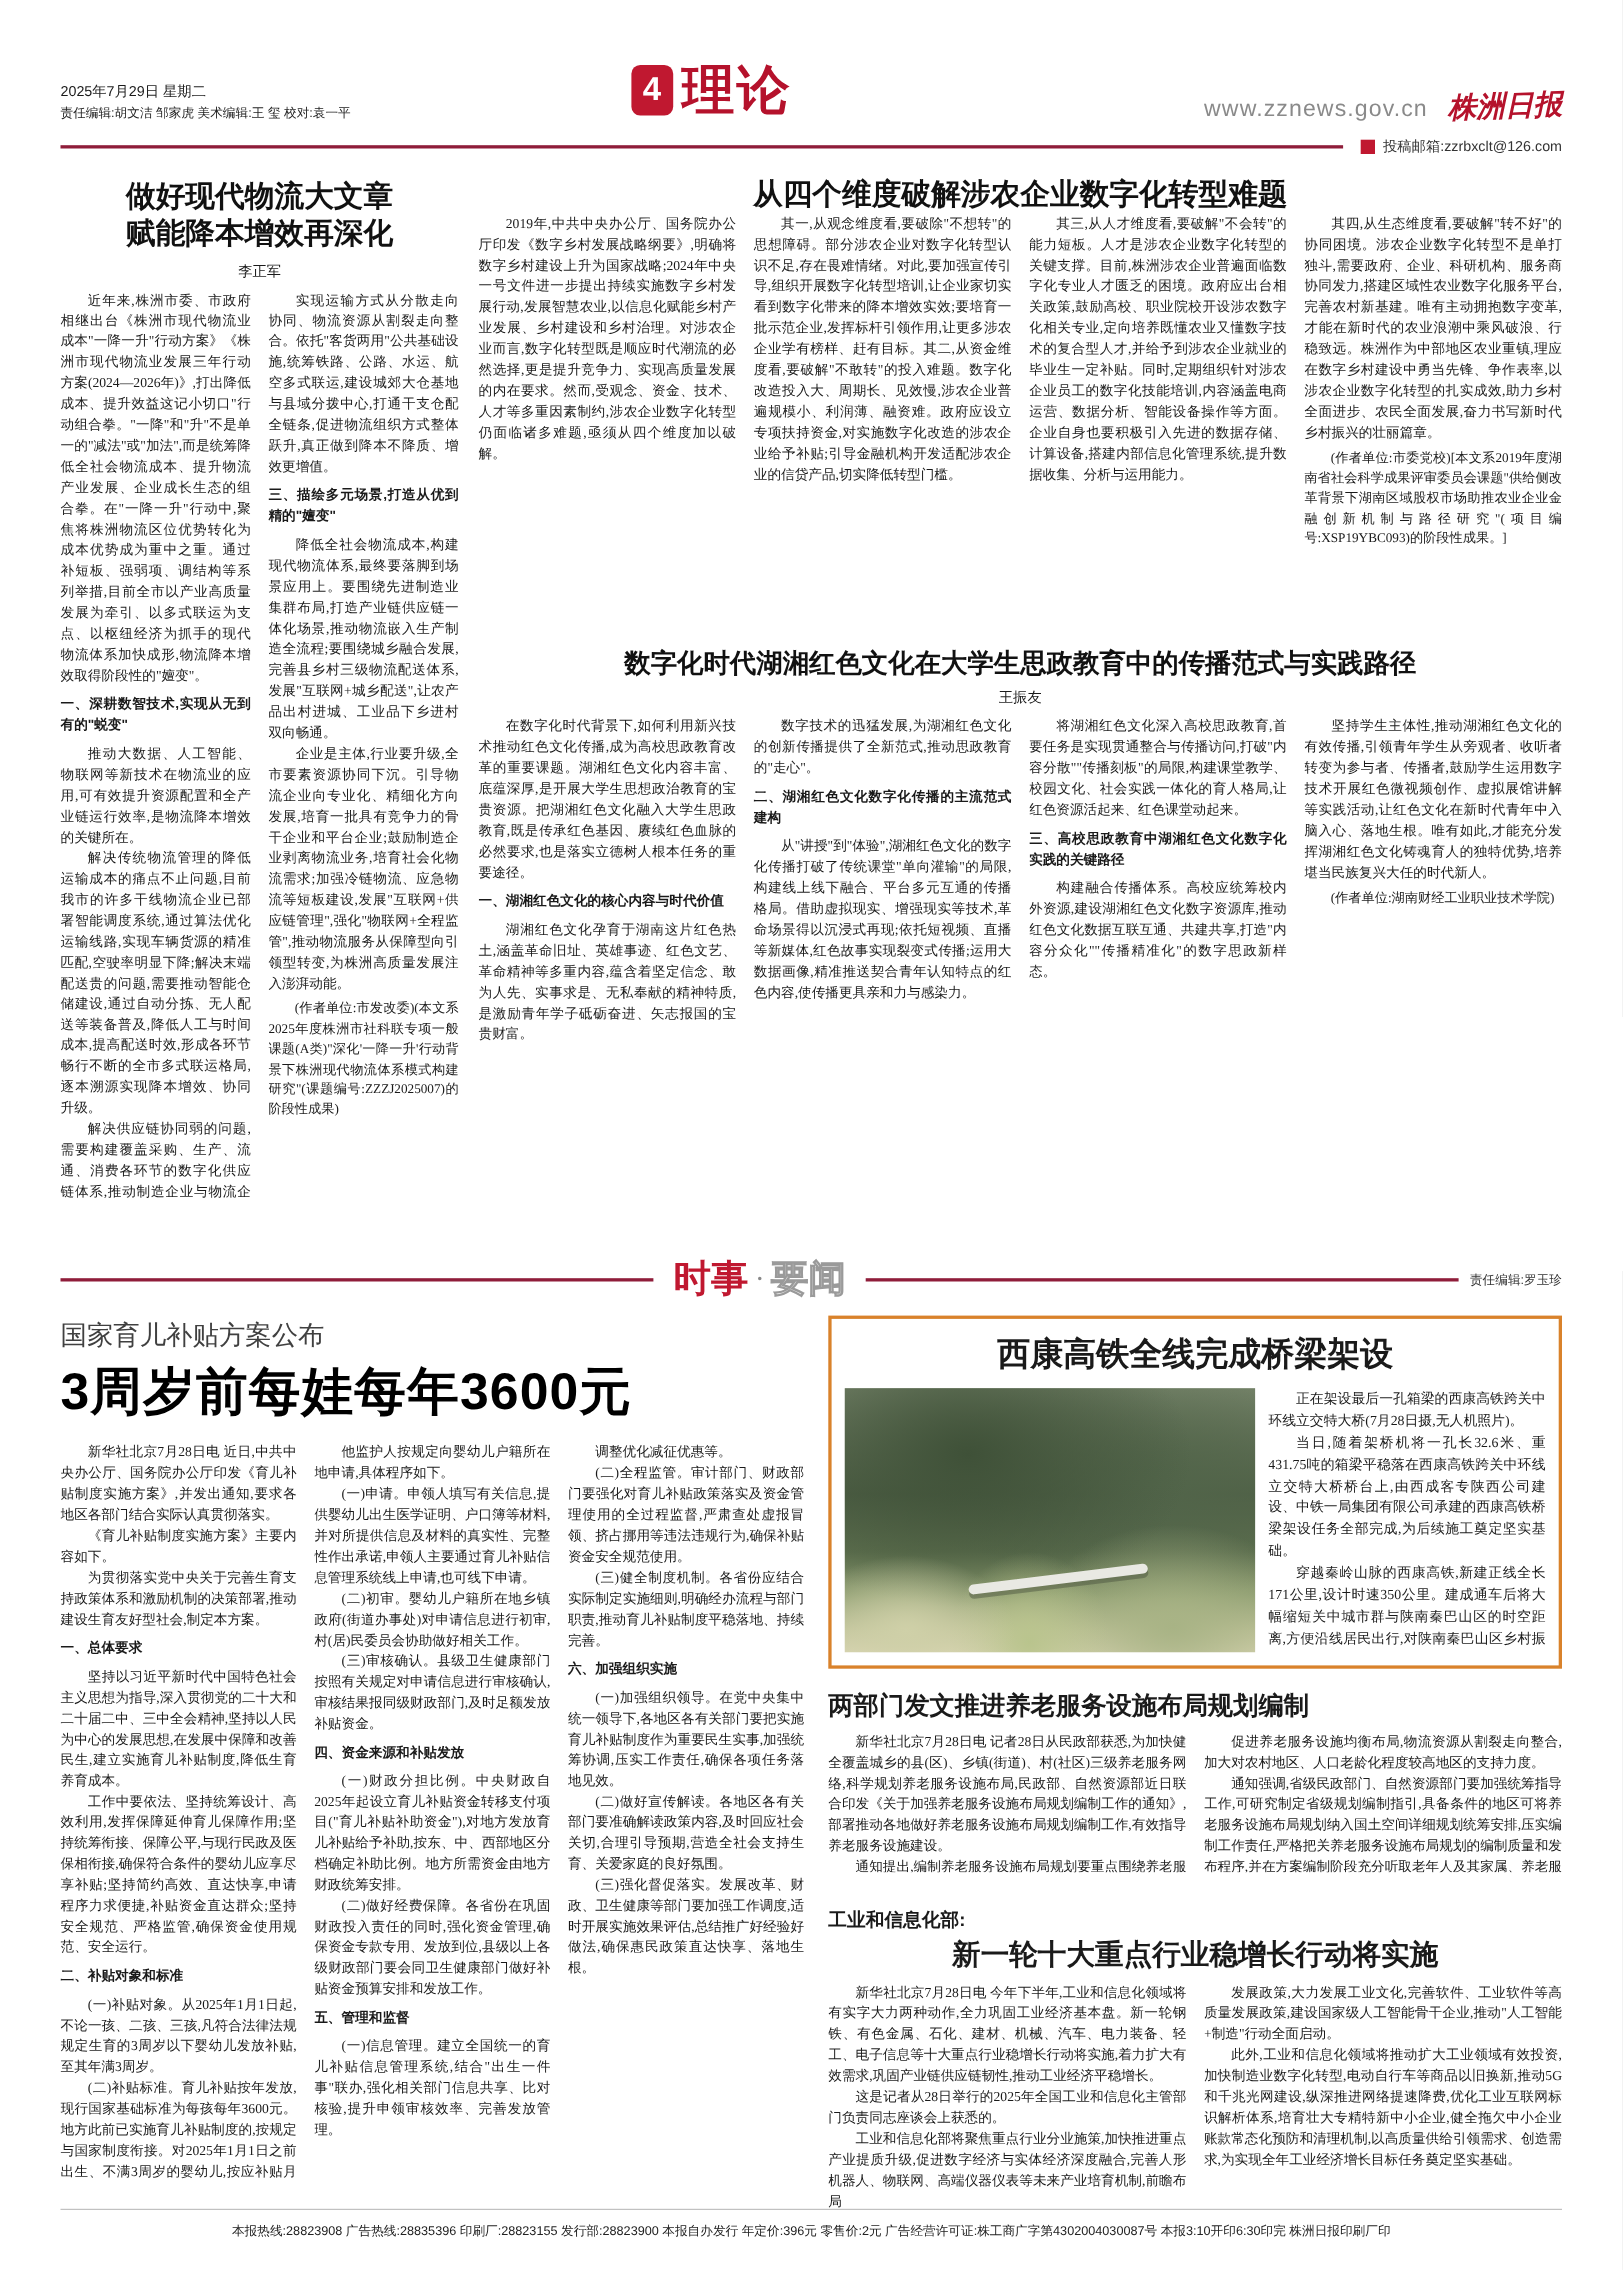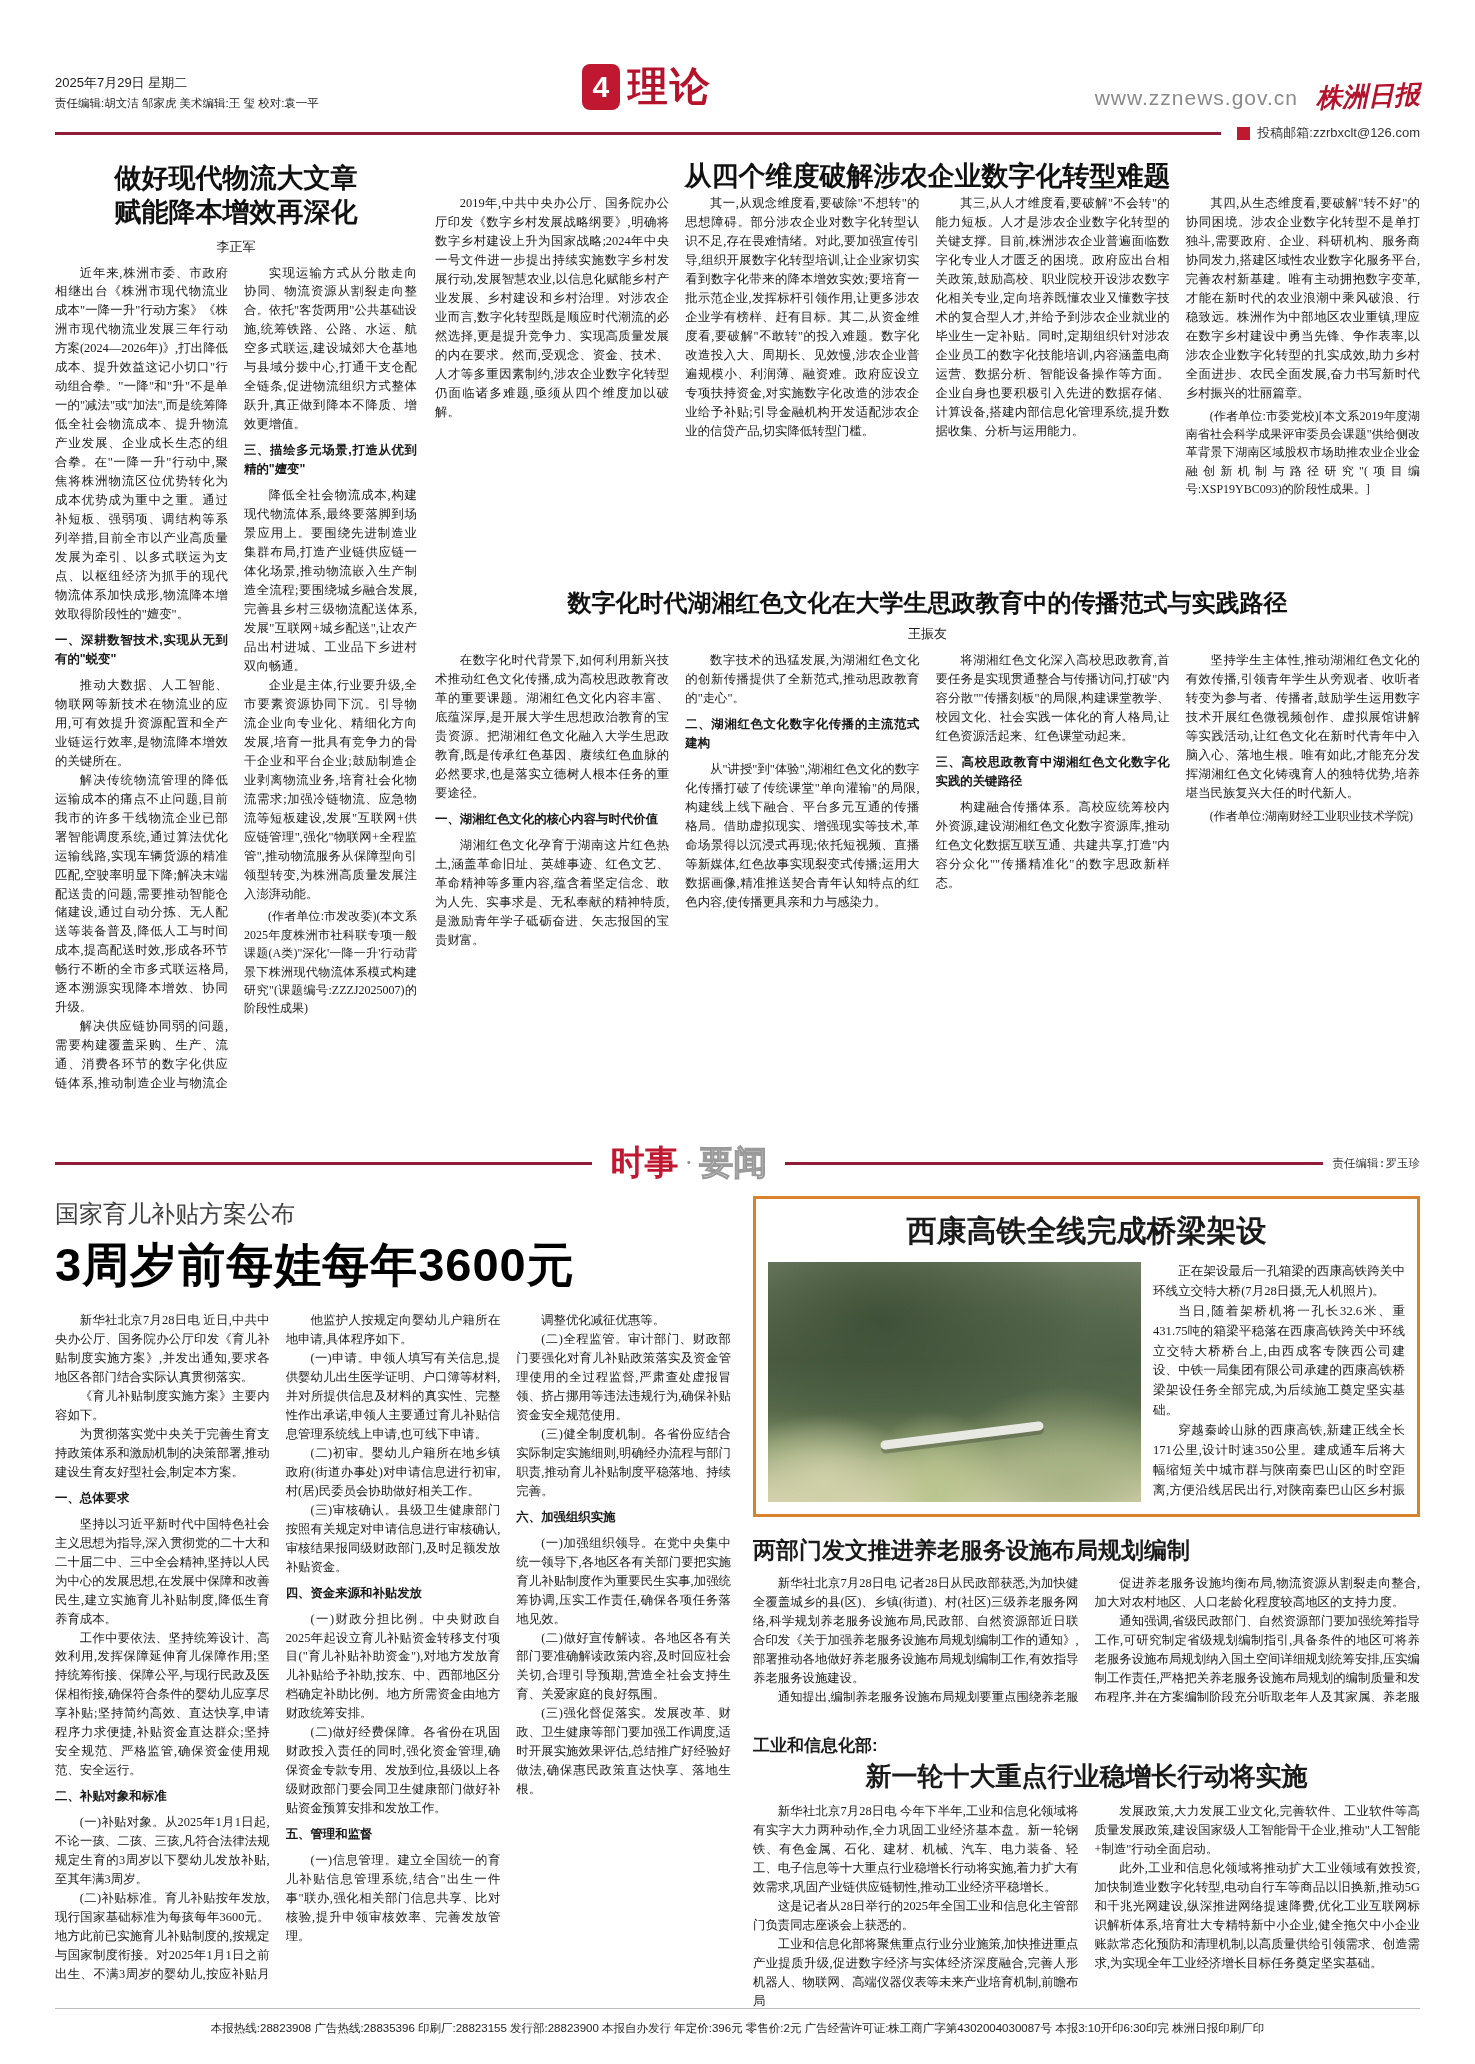--- a/index.html
+++ b/index.html
@@ -7,21 +7,21 @@
         box-sizing:border-box;padding:42px 55px 14px;overflow:hidden;
         font-family:"Liberation Serif","DejaVu Serif",serif;color:#1a1a1a;}
   
   .hdr{display:flex;align-items:flex-end;justify-content:space-between;height:72px;}
   .hdr-left{font-family:"Liberation Sans","DejaVu Sans",sans-serif;font-size:13px;line-height:1.7;}
   .hdr-left .editors{font-size:11.5px;color:#222;}
   .hdr-center{display:flex;align-items:center;gap:8px;transform:translateX(-60px);}
   .pagenum{width:38px;height:46px;background:#c01830;color:#fff;border-radius:8px;
            font-family:"Liberation Sans",sans-serif;font-weight:bold;font-size:30px;
            display:flex;align-items:center;justify-content:center;}
-  .secname{color:#b5122c;font-size:40px;font-weight:bold;letter-spacing:2px;
+  .secname{color:#b5122c;font-size:48px;font-weight:bold;letter-spacing:2px;
            font-family:Liberation Sans, sans-serif;}
   .hdr-right{text-align:right;}
   .site{color:#8a8a8a;font-family:"Liberation Sans",sans-serif;font-size:21px;letter-spacing:1px;}
   .masthead{color:#b5122c;font-size:26px;font-weight:bold;font-style:italic;
             font-family:"Liberation Serif",serif;transform:rotate(-2deg);display:inline-block;margin-left:14px;}
   .rule-row{display:flex;align-items:center;margin-top:10px;}
   .rule-row .line{flex:1;height:3px;background:#8f1d3a;}
   .rule-row .sq{width:13px;height:13px;background:#c01830;margin:0 7px 0 16px;}
   .rule-row .mail{font-family:"Liberation Sans",sans-serif;font-size:13px;color:#333;}
   
@@ -45,21 +45,21 @@
   .a2{border-bottom:1px solid #fff;}
   .a3{margin-top:14px;}
   
   .divider{display:flex;align-items:center;margin:16px 0 10px;}
   .divider .dline{flex:1;height:3px;background:#8f1d3a;}
   .divider .dword-red{color:#c01830;font-family:"Liberation Sans",sans-serif;font-weight:bold;
                       font-size:34px;margin:0 4px 0 18px;}
   .divider .ddot{color:#888;font-size:26px;margin:0 2px;}
   .divider .dword-gray{color:#b9b9b9;font-family:"Liberation Sans",sans-serif;font-weight:bold;
                        font-size:34px;margin:0 18px 0 4px;-webkit-text-stroke:1px #9a9a9a;color:#efefef;}
-  .divider .ded{font-size:11.5px;color:#333;margin-left:10px;font-family:Liberation Mono, monospace;}
+  .divider .ded{font-size:11.5px;color:#333;margin-left:10px;font-family:Liberation Sans, sans-serif;}
   
   .news{display:flex;gap:22px;height:800px;}
   .subsidy{width:676px;}
   .kicker{font-family:"Liberation Sans",sans-serif;font-size:24px;color:#404040;margin:2px 0 4px;}
   .bigline{font-family:"Liberation Sans","DejaVu Sans",sans-serif;font-weight:bold;font-size:47px;
            letter-spacing:1px;color:#000;margin:0 0 14px;}
   .subsidy .cols{height:672px;}
   .nright{flex:1;display:flex;flex-direction:column;}
   .photo-box{border:3px solid #d9822b;padding:10px 12px 12px;box-sizing:border-box;}
   .photo-box .ph-title{text-align:center;font-family:"Liberation Serif",serif;font-weight:bold;

